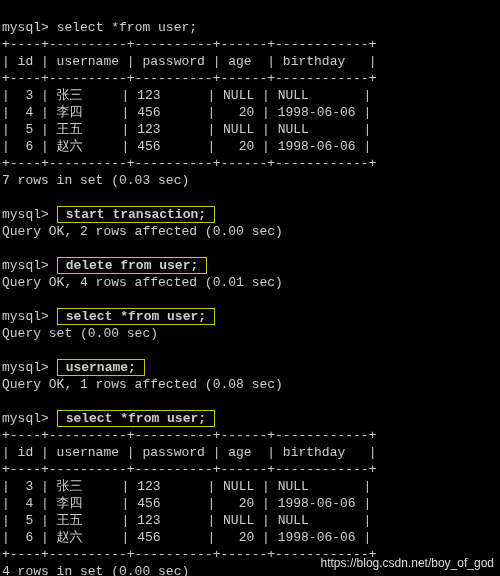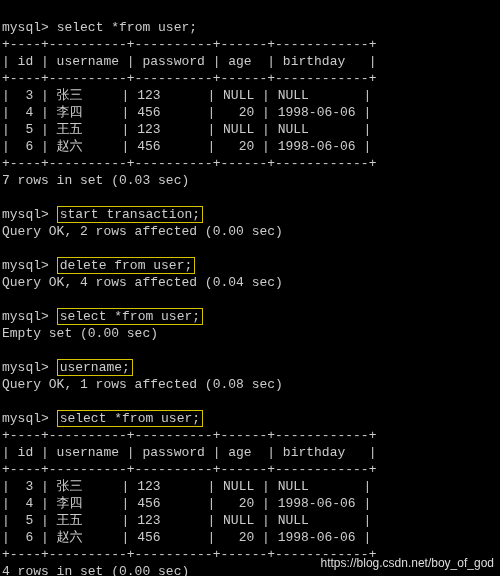--- a/index.html
+++ b/index.html
@@ -14,23 +14,24 @@
     line-height: 17px;
     overflow: hidden;
     position: relative;
   }
   .term {
     white-space: pre;
     padding: 2px 0 0 2px;
   }
   .hl {
     border: 1px solid #d4c400;
-    padding: 0 2px;
+    padding: 0 8px;
     display: inline-block;
     line-height: 15px;
+    font-weight: bold;
   }
   .watermark {
     position: absolute;
     right: 6px;
     bottom: 4px;
     color: #ddd;
     font-size: 12px;
     font-family: Arial, sans-serif;
   }
 </style>
@@ -46,24 +47,24 @@
 <span>|  4 | 李四     | 456      |   20 | 1998-06-06 |</span>
 <span>|  5 | 王五     | 123      | NULL | NULL       |</span>
 <span>|  6 | 赵六     | 456      |   20 | 1998-06-06 |</span>
 <span>+----+----------+----------+------+------------+</span>
 <span>7 rows in set (0.03 sec)</span>
 
 <span>mysql&gt;</span> <span class="hl">start transaction;</span>
 <span>Query OK, 2 rows affected (0.00 sec)</span>
 
 <span>mysql&gt;</span> <span class="hl">delete from user;</span>
-<span>Query OK, 4 rows affected (0.04 sec)</span>
+<span>Query OK, 4 rows affected (0.01 sec)</span>
 
 <span>mysql&gt;</span> <span class="hl">select *from user;</span>
-<span>Empty set (0.00 sec)</span>
+<span>Query set (0.00 sec)</span>
 
 <span>mysql&gt;</span> <span class="hl">username;</span>
 <span>Query OK, 1 rows affected (0.08 sec)</span>
 
 <span>mysql&gt;</span> <span class="hl">select *from user;</span>
 <span>+----+----------+----------+------+------------+</span>
 <span>| id | username | password | age  | birthday   |</span>
 <span>+----+----------+----------+------+------------+</span>
 <span>|  3 | 张三     | 123      | NULL | NULL       |</span>
 <span>|  4 | 李四     | 456      |   20 | 1998-06-06 |</span>

